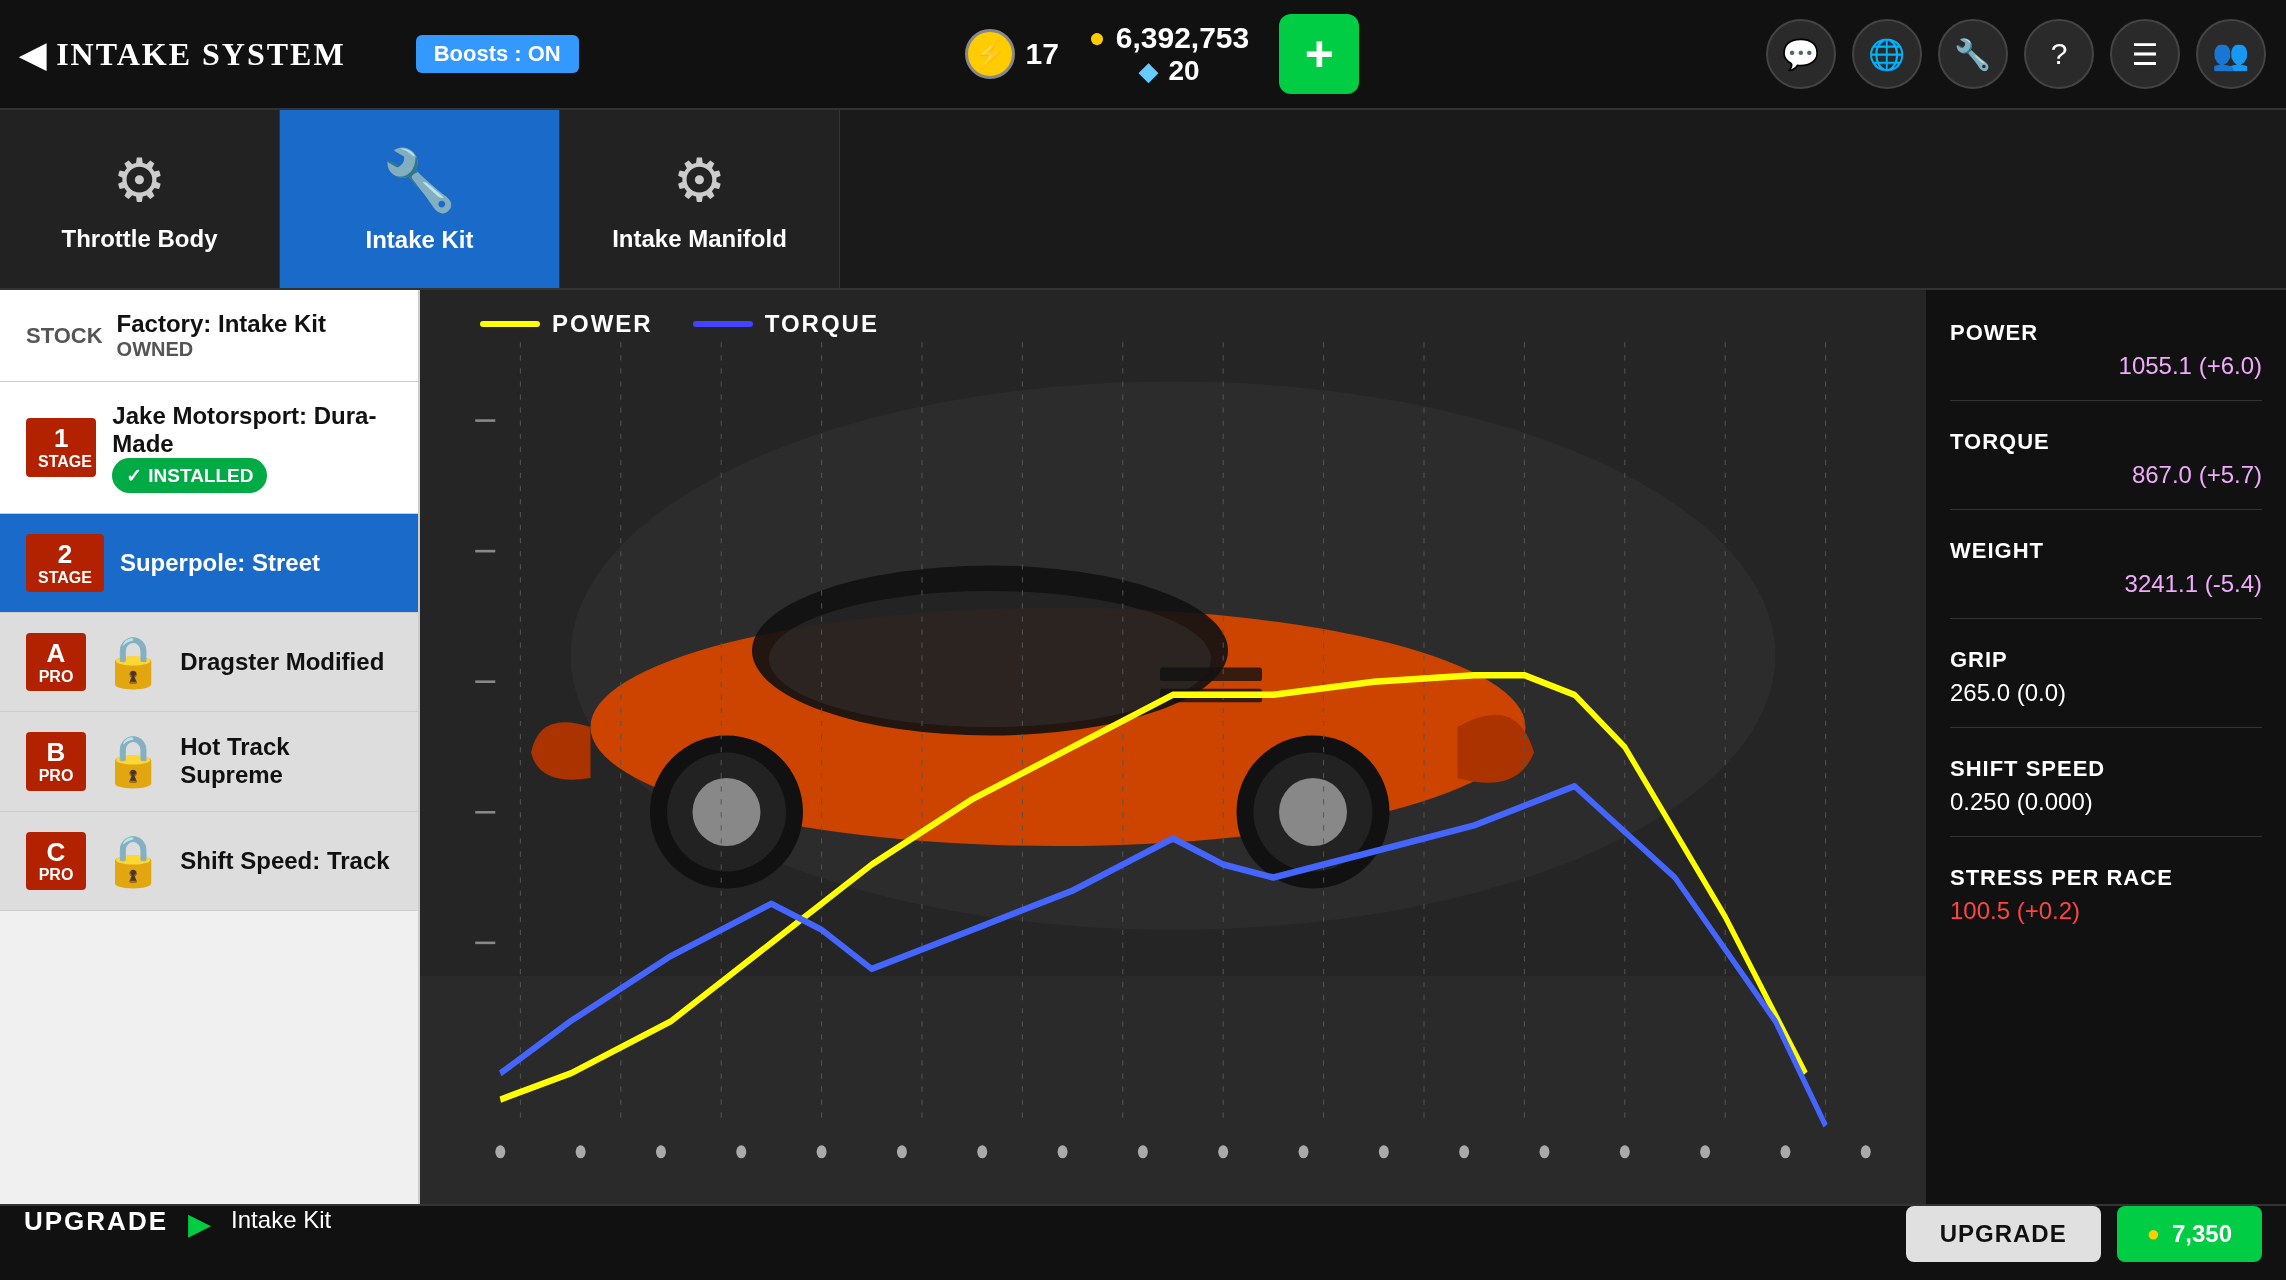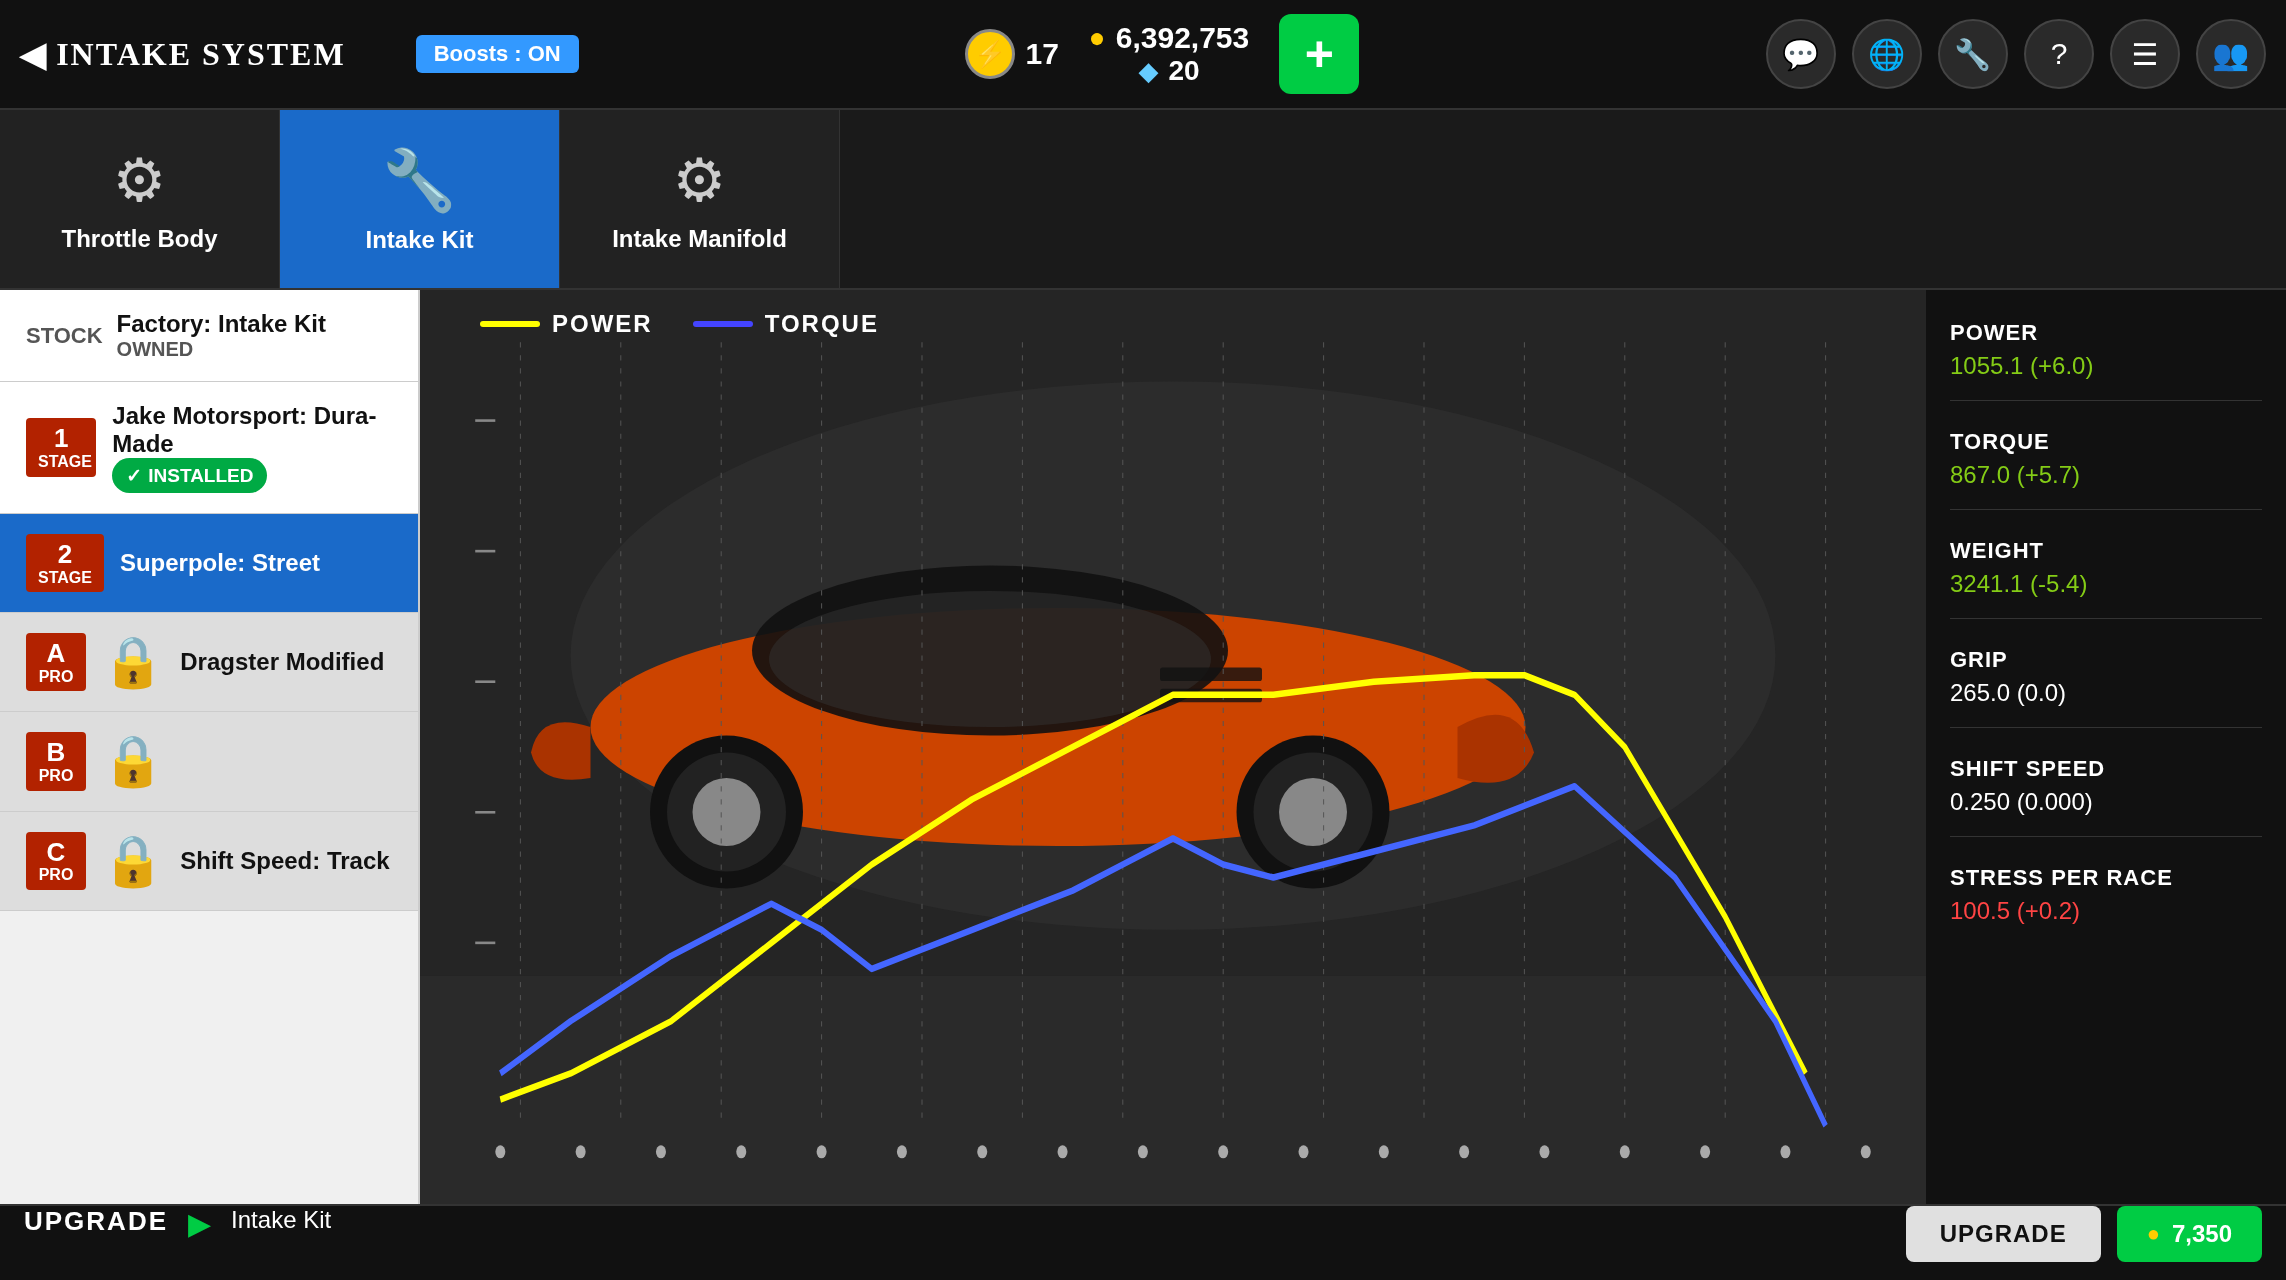--- a/index.html
+++ b/index.html
@@ -334,21 +334,22 @@
       font-size: 22px;
       font-weight: bold;
       letter-spacing: 1px;
       margin-bottom: 6px;
     }
     .stat-value {
       color: white;
       font-size: 24px;
     }
     .stat-value.positive {
-      color: #84cc16;
+      color: #f0abfc;
+      text-align: right;
     }
     .stat-value.negative {
       color: #ff4444;
     }
 
     
     .bottom-bar {
       height: 76px;
       background: #111;
       display: flex;
@@ -514,20 +515,21 @@
       </div>
     </div>
 
     <div class="upgrade-item" style="background:#ddd;">
       <div class="upgrade-row-content">
         <div class="stage-indicator">
           <span style="font-size:26px;font-weight:bold;">B</span>
           <span class="stage-text">PRO</span>
         </div>
         <span class="lock-icon-large">🔒</span>
+        <div class="upgrade-name">Hot Track Supreme</div>
       </div>
     </div>
 
     <div class="upgrade-item" style="background:#ddd;">
       <div class="upgrade-row-content">
         <div class="stage-indicator">
           <span style="font-size:26px;font-weight:bold;">C</span>
           <span class="stage-text">PRO</span>
         </div>
         <span class="lock-icon-large">🔒</span>

